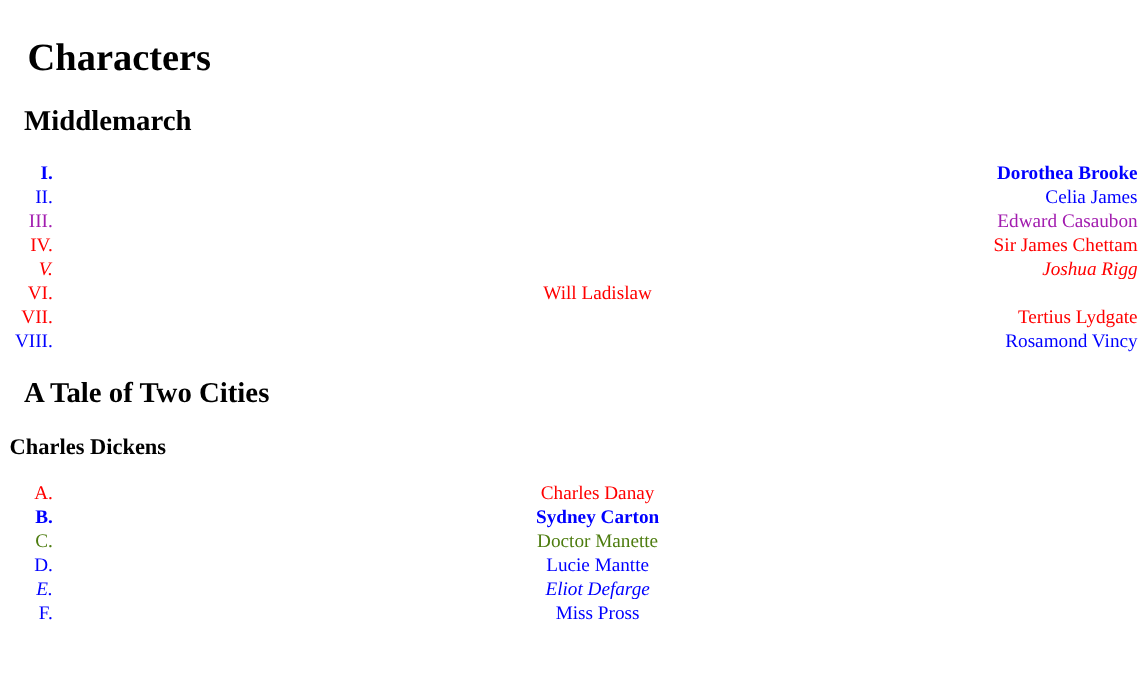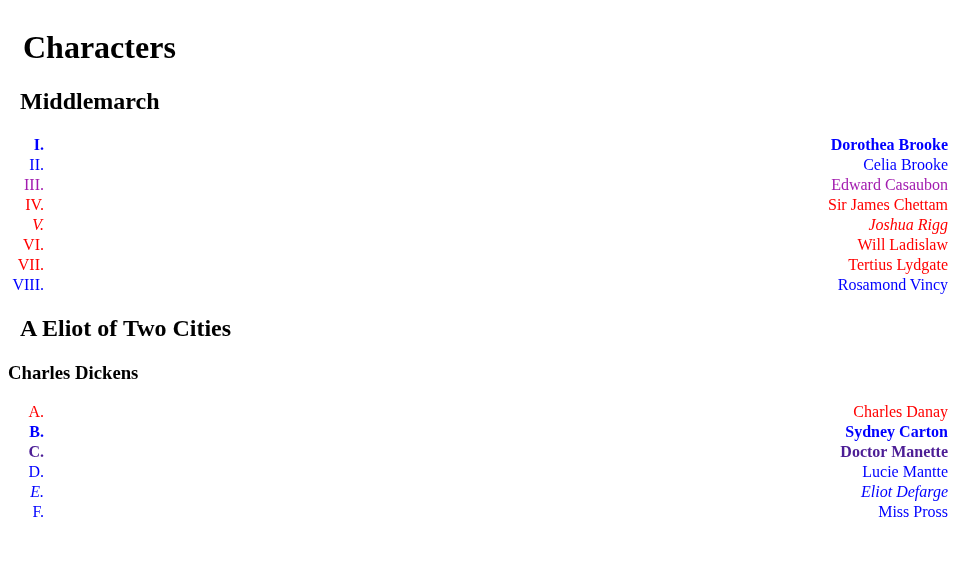--- a/index.html
+++ b/index.html
@@ -55,34 +55,34 @@
 </head>
 <body>
 
 <h1 class="doc-title">Characters</h1>
 
 <div id="books-root">
     <section class="book-section">
       <h2 class="book-title">Middlemarch</h2>
       <ol class="character-list roman-list" style="list-style-type: upper-roman; text-align: right;">
         <li style="color: rgb(0, 0, 255); font-weight: bold; font-style: normal;">Dorothea Brooke</li>
-        <li style="color: rgb(0, 0, 255); font-weight: normal; font-style: normal;">Celia Brooke</li>
+        <li style="color: rgb(0, 0, 255); font-weight: normal; font-style: normal;">Celia James</li>
         <li style="color: #a21caf; font-weight: normal; font-style: normal;">Edward Casaubon</li>
         <li style="color: rgb(255, 0, 0); font-weight: normal; font-style: normal;">Sir James Chettam</li>
         <li style="color: rgb(255, 0, 0); font-weight: normal; font-style: italic;">Joshua Rigg</li>
-        <li style="color: rgb(255, 0, 0); font-weight: normal; font-style: normal;">Will Ladislaw</li>
+        <li style="color: rgb(255, 0, 0); font-weight: normal; font-style: normal; text-align: center;">Will Ladislaw</li>
         <li style="color: rgb(255, 0, 0); font-weight: normal; font-style: normal;">Tertius Lydgate</li>
         <li style="color: rgb(0, 0, 255); font-weight: normal; font-style: normal;">Rosamond Vincy</li>
       </ol>
     </section>
     <section class="book-section">
-      <h2 class="book-title">A Eliot of Two Cities</h2>
+      <h2 class="book-title">A Tale of Two Cities</h2>
       <h3 class="book-author">Charles Dickens</h3>
-      <ol class="character-list alpha-list" style="list-style-type: upper-alpha; text-align: right;">
+      <ol class="character-list alpha-list" style="list-style-type: upper-alpha; text-align: center;">
         <li style="color: rgb(255, 0, 0); font-weight: normal; font-style: normal;">Charles Danay</li>
         <li style="color: rgb(0, 0, 255); font-weight: bold; font-style: normal;">Sydney Carton</li>
-        <li style="color: #4c1d95; font-weight: bold; font-style: normal;">Doctor Manette</li>
+        <li style="color: #4d7c0f; font-weight: normal; font-style: normal;">Doctor Manette</li>
         <li style="color: rgb(0, 0, 255); font-weight: normal; font-style: normal;">Lucie Mantte</li>
         <li style="color: rgb(0, 0, 255); font-weight: normal; font-style: italic;">Eliot Defarge</li>
         <li style="color: rgb(0, 0, 255); font-weight: normal; font-style: normal;">Miss Pross</li>
       </ol>
     </section>
   </div>
 
 </body></html>

